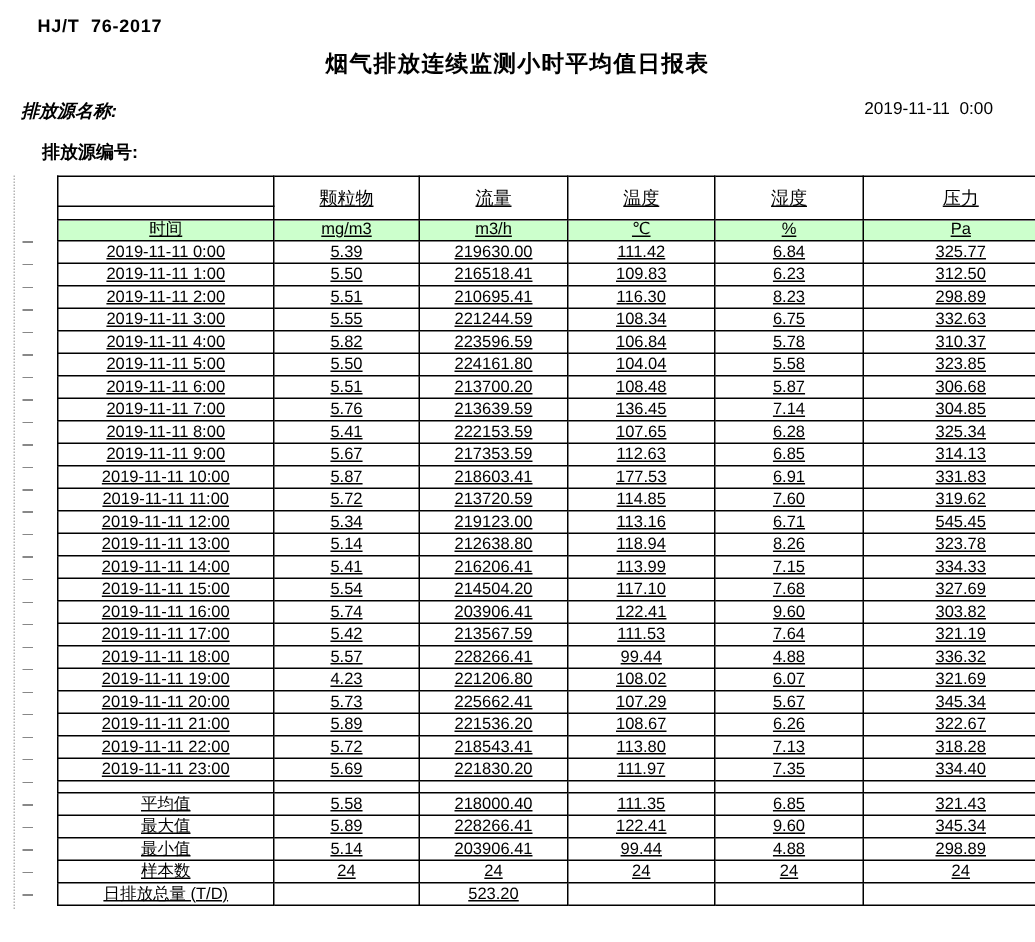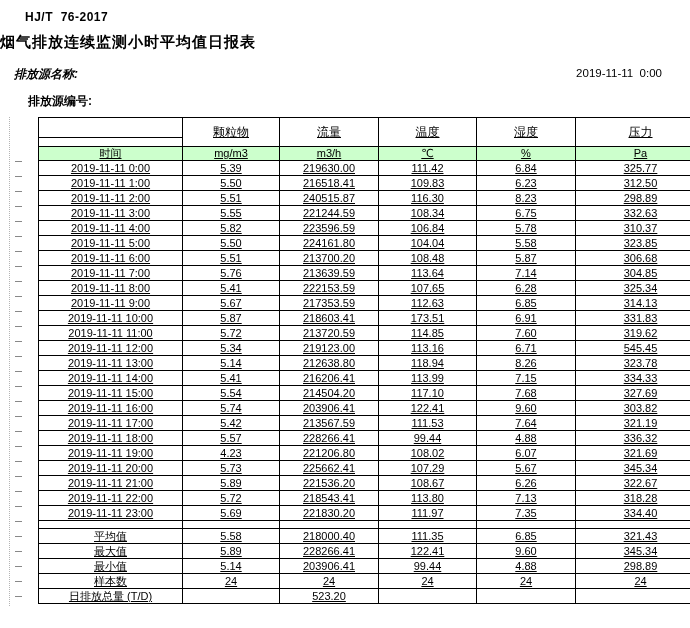--- a/index.html
+++ b/index.html
@@ -6,21 +6,21 @@
   body{
     width:690px;height:628px;position:relative;background:#ffffff;
     font-family:"Liberation Sans","DejaVu Sans",sans-serif;color:#000;
     overflow:hidden;
   }
   .std-code{
     position:absolute;left:25px;top:10px;font-size:12px;font-weight:bold;
     white-space:pre;letter-spacing:0.5px;text-align:center;
   }
   .title{
-    position:absolute;left:0;top:33px;width:100%;text-align:left;
+    position:absolute;left:0;top:33px;width:100%;text-align:center;
     font-size:15px;font-weight:bold;letter-spacing:1px;font-family:Liberation Serif, serif;
   }
   .meta-label-1{position:absolute;left:14px;top:66px;font-size:12px;font-weight:bold;font-style:italic;}
   .meta-label-2{position:absolute;left:28px;top:93px;font-size:12px;font-weight:bold;}
   .meta-date{position:absolute;right:28px;top:67px;font-size:11.5px;white-space:pre;}
 
   
   .artifact-vline{
     position:absolute;left:9px;top:117px;height:489px;width:0;
     border-left:1px dotted #b4b4b4;
@@ -103,21 +103,21 @@
         <td>2019-11-11 1:00</td>
         <td>5.50</td>
         <td>216518.41</td>
         <td>109.83</td>
         <td>6.23</td>
         <td>312.50</td>
       </tr>
       <tr>
         <td>2019-11-11 2:00</td>
         <td>5.51</td>
-        <td>240515.87</td>
+        <td>210695.41</td>
         <td>116.30</td>
         <td>8.23</td>
         <td>298.89</td>
       </tr>
       <tr>
         <td>2019-11-11 3:00</td>
         <td>5.55</td>
         <td>221244.59</td>
         <td>108.34</td>
         <td>6.75</td>
@@ -144,21 +144,21 @@
         <td>5.51</td>
         <td>213700.20</td>
         <td>108.48</td>
         <td>5.87</td>
         <td>306.68</td>
       </tr>
       <tr>
         <td>2019-11-11 7:00</td>
         <td>5.76</td>
         <td>213639.59</td>
-        <td>113.64</td>
+        <td>136.45</td>
         <td>7.14</td>
         <td>304.85</td>
       </tr>
       <tr>
         <td>2019-11-11 8:00</td>
         <td>5.41</td>
         <td>222153.59</td>
         <td>107.65</td>
         <td>6.28</td>
         <td>325.34</td>
@@ -168,21 +168,21 @@
         <td>5.67</td>
         <td>217353.59</td>
         <td>112.63</td>
         <td>6.85</td>
         <td>314.13</td>
       </tr>
       <tr>
         <td>2019-11-11 10:00</td>
         <td>5.87</td>
         <td>218603.41</td>
-        <td>173.51</td>
+        <td>177.53</td>
         <td>6.91</td>
         <td>331.83</td>
       </tr>
       <tr>
         <td>2019-11-11 11:00</td>
         <td>5.72</td>
         <td>213720.59</td>
         <td>114.85</td>
         <td>7.60</td>
         <td>319.62</td>

